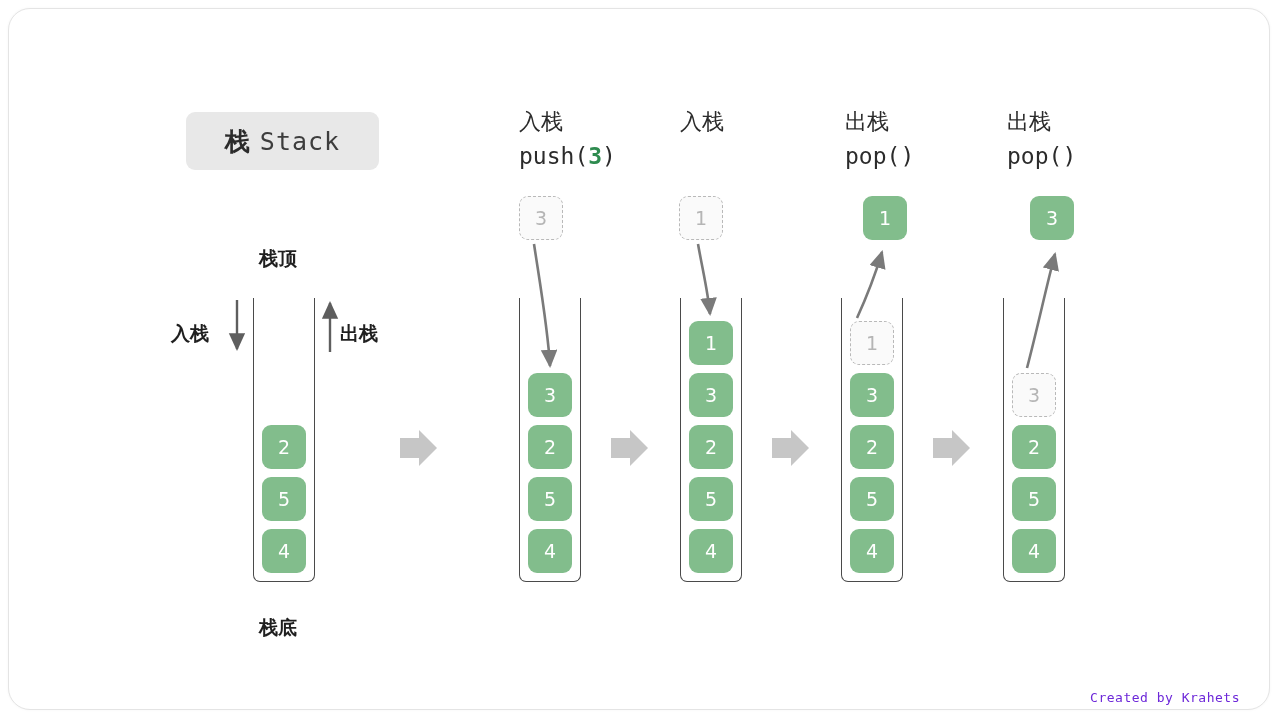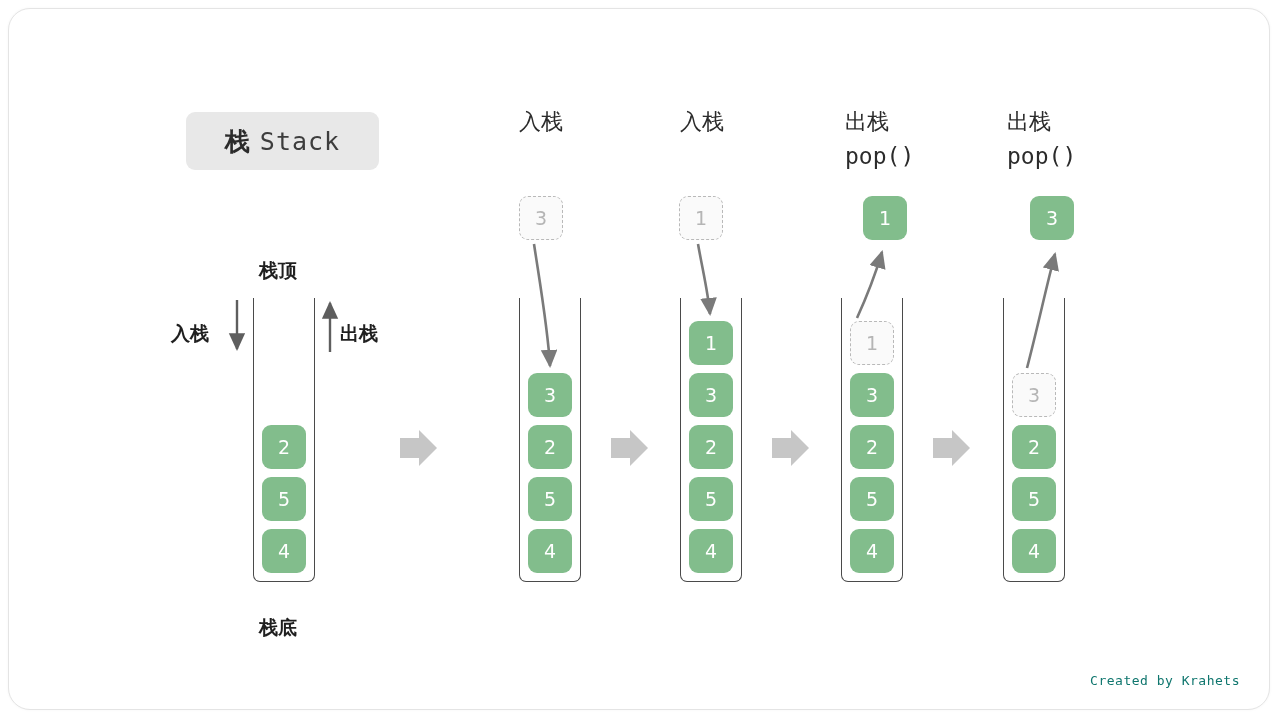--- a/index.html
+++ b/index.html
@@ -134,52 +134,53 @@
     position: absolute;
     left: 0; top: 0;
     width: 1280px; height: 720px;
     pointer-events: none;
   }
 
   
   .footer {
     position: absolute;
     right: 40px;
-    bottom: 32px;
+    bottom: 15px;
     font-family: "DejaVu Sans Mono", "Liberation Mono", monospace;
     font-size: 13px;
-    color: #0f766e;
+    color: #6d28d9;
     letter-spacing: 0.5px;
   }
 </style>
 </head>
 <body>
 
 <div id="canvas">
   <div class="card"></div>
 
   <div class="title-badge">
     <span class="title-cn">栈</span>
     <span class="title-en">Stack</span>
   </div>
 
-  <div class="lbl-cn-bold" style="left:259px; top:258px;text-align:right;">栈顶</div>
+  <div class="lbl-cn-bold" style="left:259px; top:246px;text-align:right;">栈顶</div>
   <div class="lbl-cn-bold" style="left:259px; top:615px;">栈底</div>
   <div class="lbl-cn-bold" style="left:171px; top:321px;">入栈</div>
   <div class="lbl-cn-bold" style="left:340px; top:321px;">出栈</div>
 
   <div class="stack-col">
     <div class="container-u" style="left:253px; top:298px; width:62px; height:284px;"></div>
     <div class="cell solid" style="left:262px; top:425px;">2</div>
     <div class="cell solid" style="left:262px; top:477px;">5</div>
     <div class="cell solid" style="left:262px; top:529px;">4</div>
   </div>
 
   <div class="stage-head" style="left:519px; top:106px;">
     <span class="op">入栈</span>
+    <span class="fn"><span>push(</span><span class="arg">3</span><span>)</span></span>
   </div>
   <div class="stack-col">
     <div class="cell ghost float-cell" style="left:519px; top:196px;">3</div>
     <div class="container-u" style="left:519px; top:298px; width:62px; height:284px;"></div>
     <div class="cell solid" style="left:528px; top:373px;">3</div>
     <div class="cell solid" style="left:528px; top:425px;">2</div>
     <div class="cell solid" style="left:528px; top:477px;">5</div>
     <div class="cell solid" style="left:528px; top:529px;">4</div>
   </div>
 

